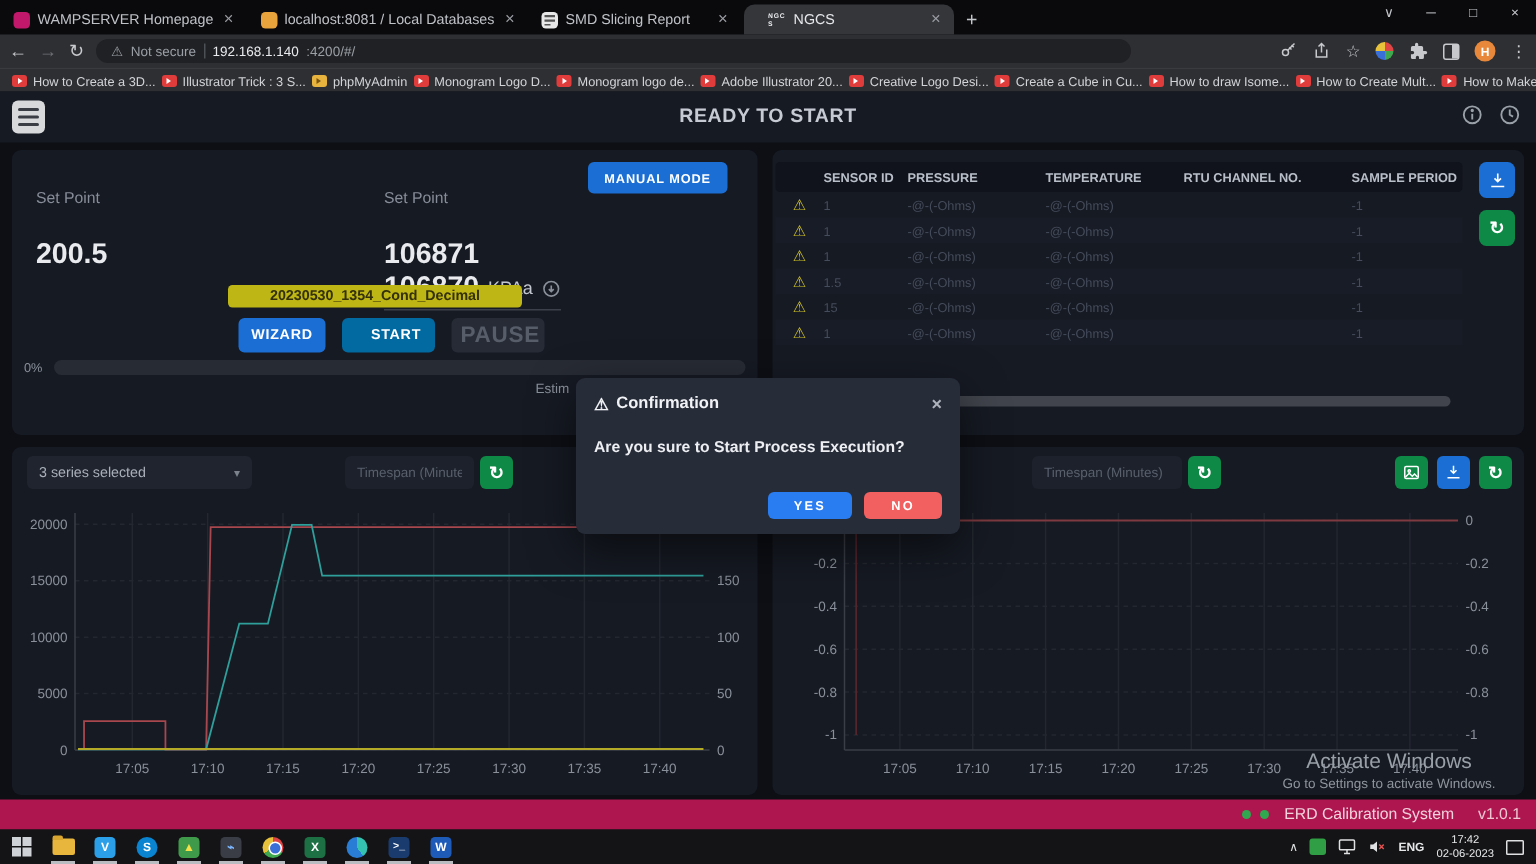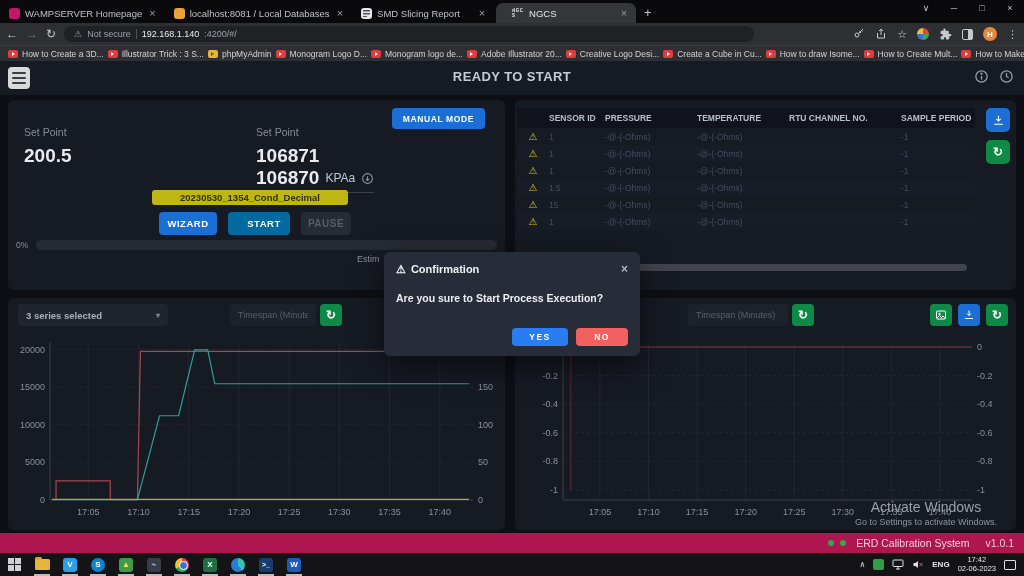--- a/index.html
+++ b/index.html
@@ -74,32 +74,32 @@
   .p-table{left:515px;top:100px;width:501px;height:190px;}
   .p-lchart{left:8px;top:298px;width:497px;height:232px;}
   .p-rchart{left:515px;top:298px;width:501px;height:232px;}
 
   
   .btn{border:none;border-radius:4px;color:#fff;font-family:inherit;font-weight:bold;cursor:pointer;}
   .manualmode{position:absolute;right:20px;top:8px;height:21px;padding:0 11px;background:#1b6fd4;
               font-size:8.5px;letter-spacing:.6px;}
   .spgroup{position:absolute;top:26px;}
   .spg1{left:16px;} .spg2{left:248px;}
-  .splabel{font-size:10.5px;color:#878d98;margin-bottom:6px;}
+  .splabel{font-size:10.5px;color:#878d98;margin-bottom:20px;}
   .spset{font-size:19px;font-weight:bold;color:#e8eaee;line-height:23px;}
   .sprow{display:flex;align-items:center;gap:6px;border-bottom:1px solid #3b404b;padding-bottom:3px;min-width:108px;}
   .spcur{font-size:19px;font-weight:bold;color:#e8eaee;}
   .spunit{font-size:12px;color:#c3c7cf;}
   .spicon{color:#8a909a;display:flex;}
   .badge{position:absolute;left:144px;top:90px;width:196px;height:15px;background:#beb614;
          border-radius:3px;color:#33300a;font-size:9.5px;font-weight:bold;text-align:center;line-height:15px;}
   .runbtns{position:absolute;left:151px;top:112px;display:flex;gap:11px;}
   .bwizard{width:58px;height:23px;background:#1b6fd4;font-size:9.5px;letter-spacing:.5px;}
   .bstart{width:62px;height:23px;background:#0369a1;font-size:9.5px;letter-spacing:.5px;padding-left:16px;}
-  .bpause{width:50px;height:23px;background:#262b36;color:#575d69;font-size:10px;letter-spacing:.5px;}
+  .bpause{width:62px;height:23px;background:#262b36;color:#575d69;font-size:15px;letter-spacing:.5px;}
   .progressrow{position:absolute;left:8px;top:140px;right:8px;display:flex;align-items:center;gap:8px;}
   .pct{font-size:8.5px;color:#8a909a;}
   .ptrack{flex:1;height:10px;background:#272b34;border-radius:5px;overflow:hidden;}
   .pfill{height:100%;background:#1b6fd4;}
   .estimate{position:absolute;left:349px;top:154px;font-size:9px;color:#8a909a;}
 
   
   .tblhead,.tblrow{display:grid;grid-template-columns:32px 56px 92px 92px 112px 74px;align-items:center;}
   .tblhead{position:absolute;left:2px;top:8px;width:458px;height:20px;background:#10131b;
            font-size:8.5px;font-weight:bold;color:#b9bfc9;border-radius:3px;}
@@ -110,21 +110,21 @@
   .tbl-scroll{position:absolute;left:118px;top:164px;width:334px;height:7px;background:#41444c;border-radius:4px;}
   .sidebtn{position:absolute;right:6px;width:24px;height:24px;border-radius:5px;display:flex;
            align-items:center;justify-content:center;color:#fff;}
   .sb-dl{top:8px;background:#1b6fd4;}
   .sb-rf{top:40px;background:#0e8a46;font-size:12px;font-weight:bold;}
 
   
   .chartctl{position:absolute;left:0;top:6px;right:0;height:24px;}
   .selectbox{position:absolute;left:10px;top:0;width:150px;height:22px;background:#20242e;border-radius:4px;
              display:flex;align-items:center;justify-content:space-between;padding:0 8px;
-             font-size:9.5px;color:#aab0ba;font-weight:bold;}
+             font-size:9.5px;color:#aab0ba;}
   .selectbox .chev{color:#7c828c;font-size:8px;}
   .tsinput{height:22px;background:#1c212b;border:none;border-radius:4px;color:#cfd3da;
            font-size:9px;padding:0 8px;font-family:inherit;}
   .tsinput::placeholder{color:#59606c;}
   .lc-ts{position:absolute;left:222px;top:0;width:86px;}
   .rc-ts{position:absolute;left:173px;top:0;width:100px;}
   .greenbtn{position:absolute;width:22px;height:22px;background:#0e8a46;border:none;border-radius:4px;
             color:#fff;font-size:12px;font-weight:bold;line-height:22px;text-align:center;padding:0;}
   .lc-rf{left:312px;top:0;}
   .rc-rf{left:277px;top:0;}

